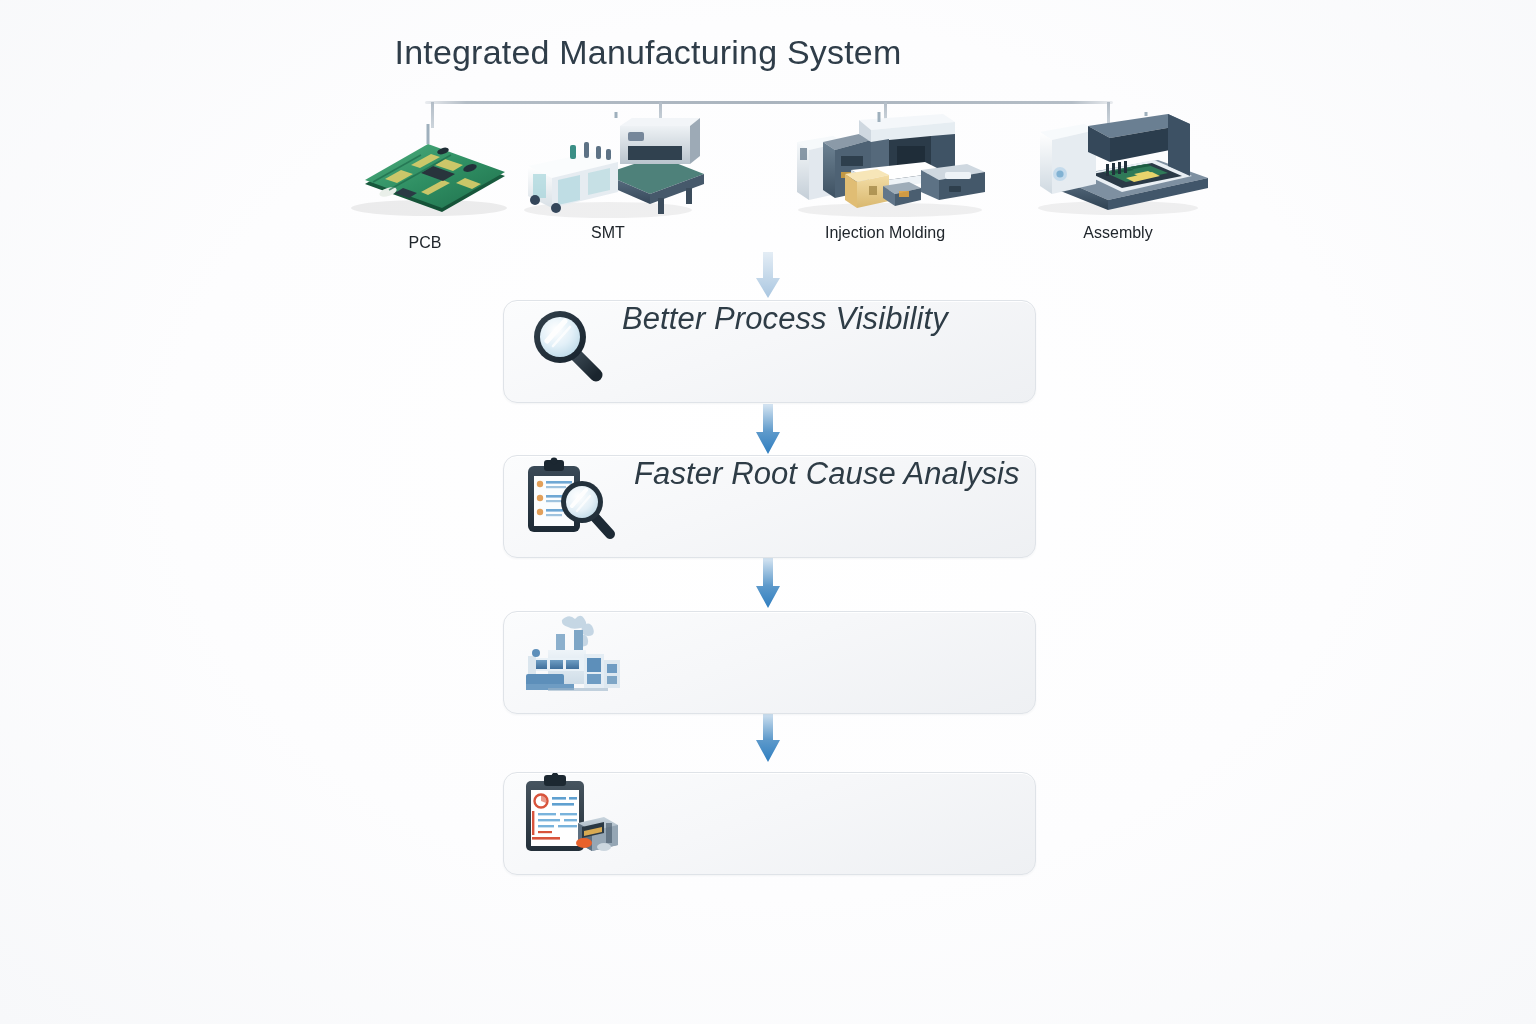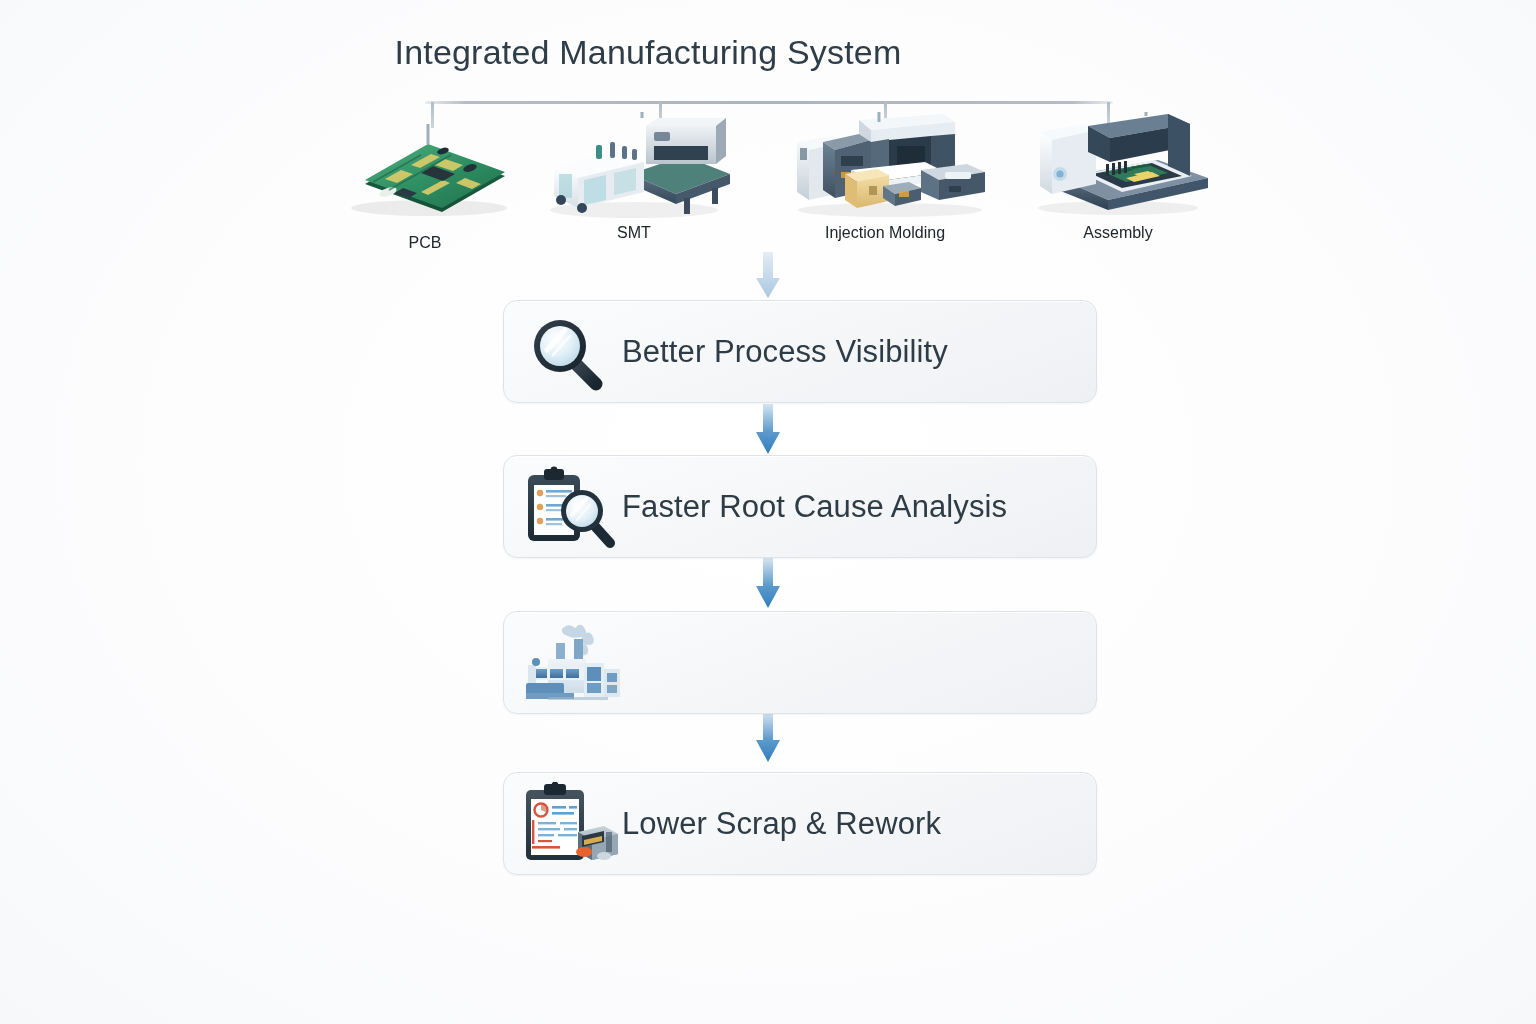--- a/index.html
+++ b/index.html
@@ -56,29 +56,30 @@
     margin-top: 12px;
     font-size: 16px;
     color: #20262c;
     white-space: nowrap;
   }
 
   
   .box {
     position: absolute;
     left: 503px;
-    width: 594px;
+    width: 533px;
     height: 103px;
     border-radius: 14px;
     border: 1px solid #dfe3e8;
     background: linear-gradient(160deg, #fbfcfd 0%, #f6f7f9 45%, #eef0f3 100%);
     box-shadow: 0 1px 2px rgba(40,55,70,.05), inset 0 1px 0 rgba(255,255,255,.9);
     display: flex;
-    align-items: center;
+    align-items: flex-start;
     padding-left: 14px;
+    font-style: italic;
   }
   .box .ico {
     width: 104px; height: 84px;
     position: relative;
     flex: 0 0 auto;
   }
   .box .label {
     font-size: 31px;
     color: #2e3c46;
     white-space: nowrap;
@@ -132,21 +133,21 @@
         <ellipse cx="145" cy="46" rx="7" ry="3.4" fill="#22313a" transform="rotate(-18 145 46)"></ellipse>
         <ellipse cx="118" cy="29" rx="6" ry="3" fill="#1f2e36" transform="rotate(-18 118 29)"></ellipse>
         <path d="M103 22 L103 2" stroke="#9fb0bd" stroke-width="3"></path>
         <path d="M48 60 L96 33" stroke="#1d6b4b" stroke-width="1.6" opacity=".7"></path>
         <path d="M64 68 L126 33" stroke="#1d6b4b" stroke-width="1.6" opacity=".7"></path>
       </svg>
     </div>
     <div class="caption">PCB</div>
   </div>
 
-  <div class="proc" style="left:529px; top:112px;">
+  <div class="proc" style="left:503px; top:112px;">
     <div class="art">
       <svg width="200" height="110" viewBox="0 0 200 110">
         <defs>
           <linearGradient id="mWhite" x1="0" y1="0" x2="0" y2="1">
             <stop offset="0" stop-color="#ffffff"></stop>
               <stop offset="1" stop-color="#d8e0e6"></stop>
           </linearGradient>
           <linearGradient id="mDark" x1="0" y1="0" x2="0" y2="1">
             <stop offset="0" stop-color="#5d7285"></stop>
               <stop offset="1" stop-color="#36485a"></stop>
@@ -380,21 +381,21 @@
         <path d="M54 50 L78 74" stroke="url(#hand1)" stroke-width="13" stroke-linecap="round"></path>
         <circle cx="42" cy="36" r="26" fill="url(#rim1)"></circle>
         <circle cx="42" cy="36" r="20" fill="url(#lens1)"></circle>
         <path d="M29 40 L47 20" stroke="#ffffff" stroke-width="5" stroke-linecap="round" opacity=".95"></path>
         <path d="M35 45 L52 26" stroke="#ffffff" stroke-width="2.6" stroke-linecap="round" opacity=".8"></path>
       </svg>
     </div>
     <div class="label">Better Process Visibility</div>
   </div>
 
-  <div class="box" style="top:455px;">
+  <div class="box" style="top:455px;gap:12px;">
     <div class="ico">
       <svg width="104" height="84" viewBox="0 0 104 84">
         <defs>
           <linearGradient id="cb2" x1="0" y1="0" x2="0" y2="1">
             <stop offset="0" stop-color="#3a4a57"></stop>
               <stop offset="1" stop-color="#1d2a35"></stop>
           </linearGradient>
           <radialGradient id="lens2" cx="38%" cy="32%" r="78%">
             <stop offset="0" stop-color="#ffffff"></stop>
               <stop offset=".6" stop-color="#e4f0f7"></stop>
@@ -518,16 +519,15 @@
         <path d="M60 50 L86 44 L100 52 L100 72 L74 78 L60 70 Z" fill="url(#mach4)"></path>
         <path d="M60 50 L74 58 L74 78 L60 70 Z" fill="#5e7080"></path>
         <path d="M74 58 L100 52 L100 72 L74 78 Z" fill="#95a6b4"></path>
         <path d="M64 54 L86 49 L86 60 L64 65 Z" fill="#2b3944"></path>
         <path d="M66 58 L84 54 L84 59 L66 63 Z" fill="#d8aa52"></path>
         <ellipse cx="66" cy="70" rx="8" ry="5" fill="#e8622c"></ellipse>
         <ellipse cx="86" cy="74" rx="7" ry="4" fill="#ccd7df"></ellipse>
         <rect x="88" y="50" width="6" height="20" fill="#4e6170" opacity=".7"></rect>
       </svg>
     </div>
-    <div class="label">Lower Scrap &amp; Rework</div>
   </div>
 
 </div>
 
 </body></html>

